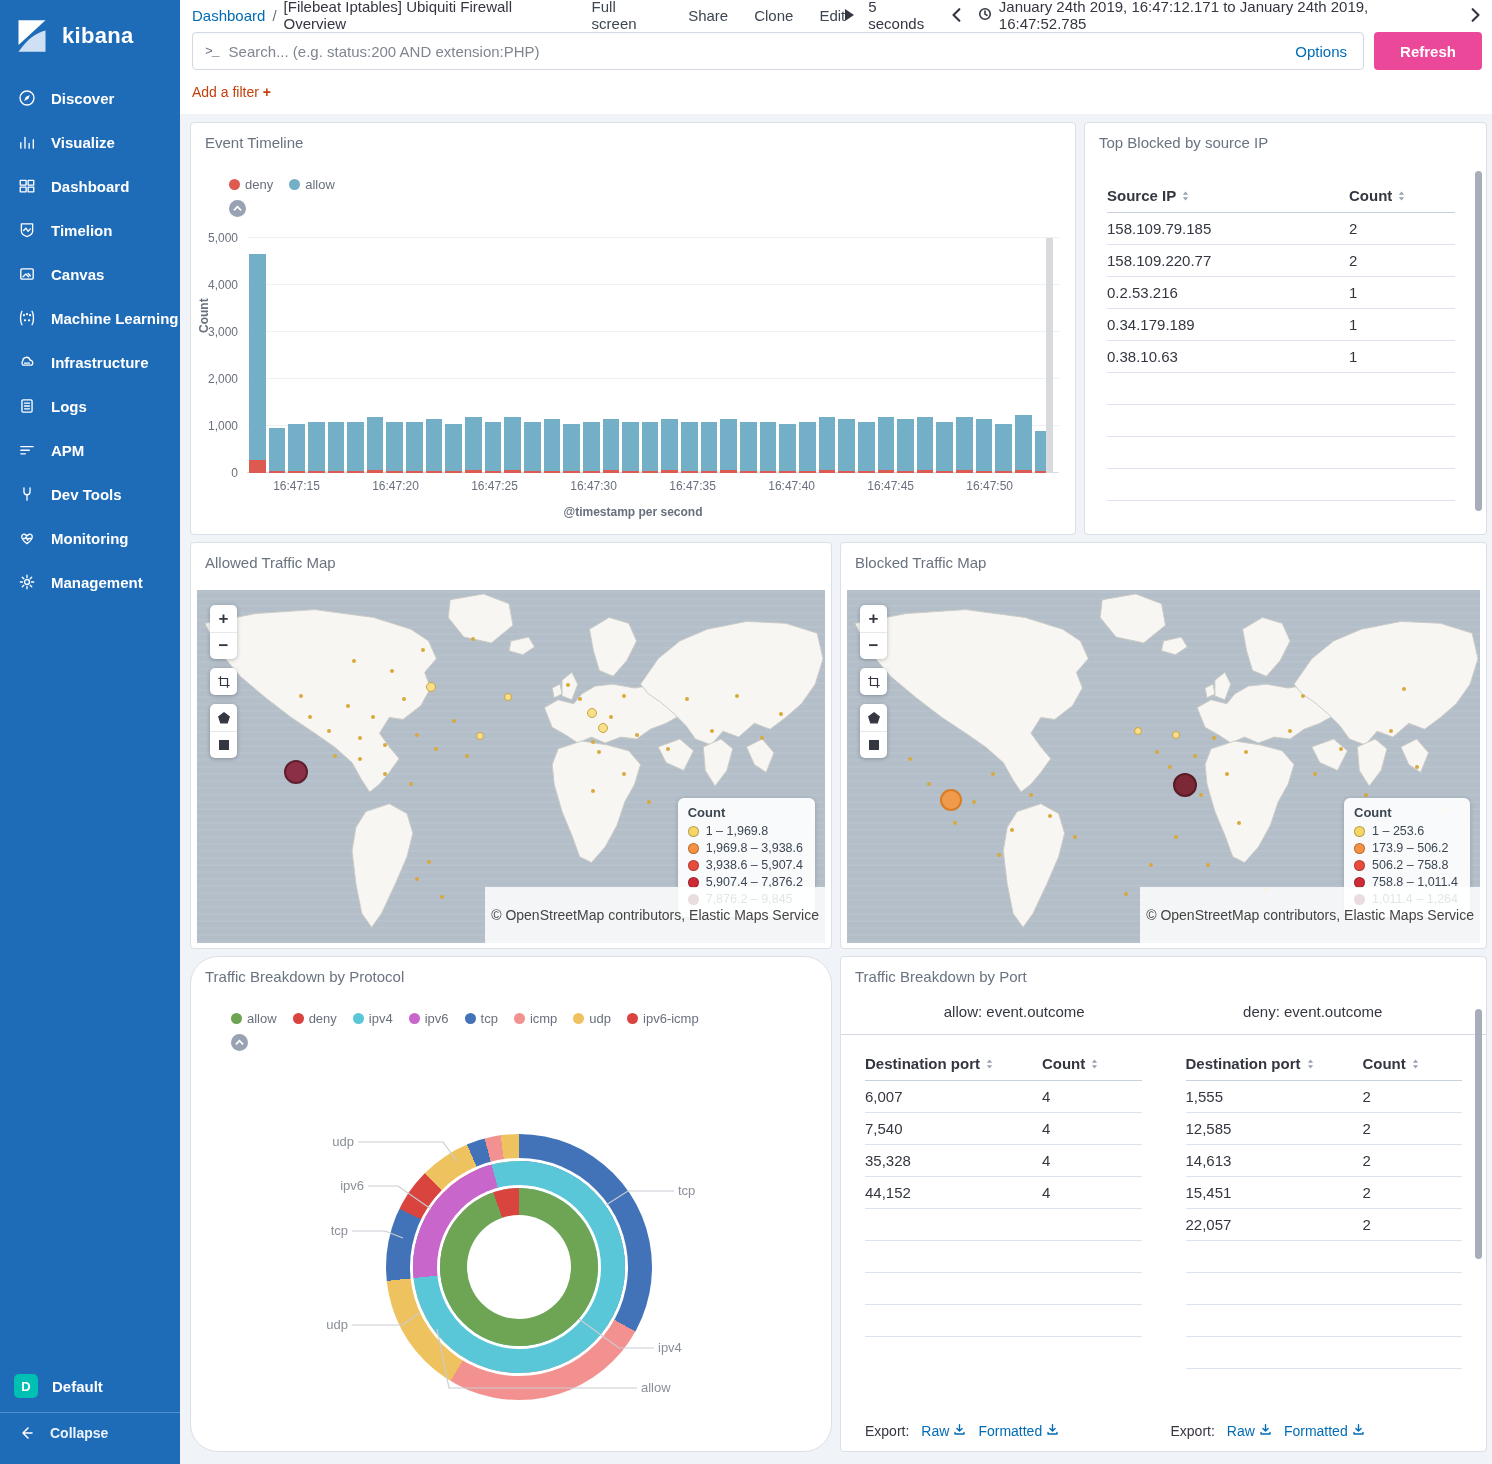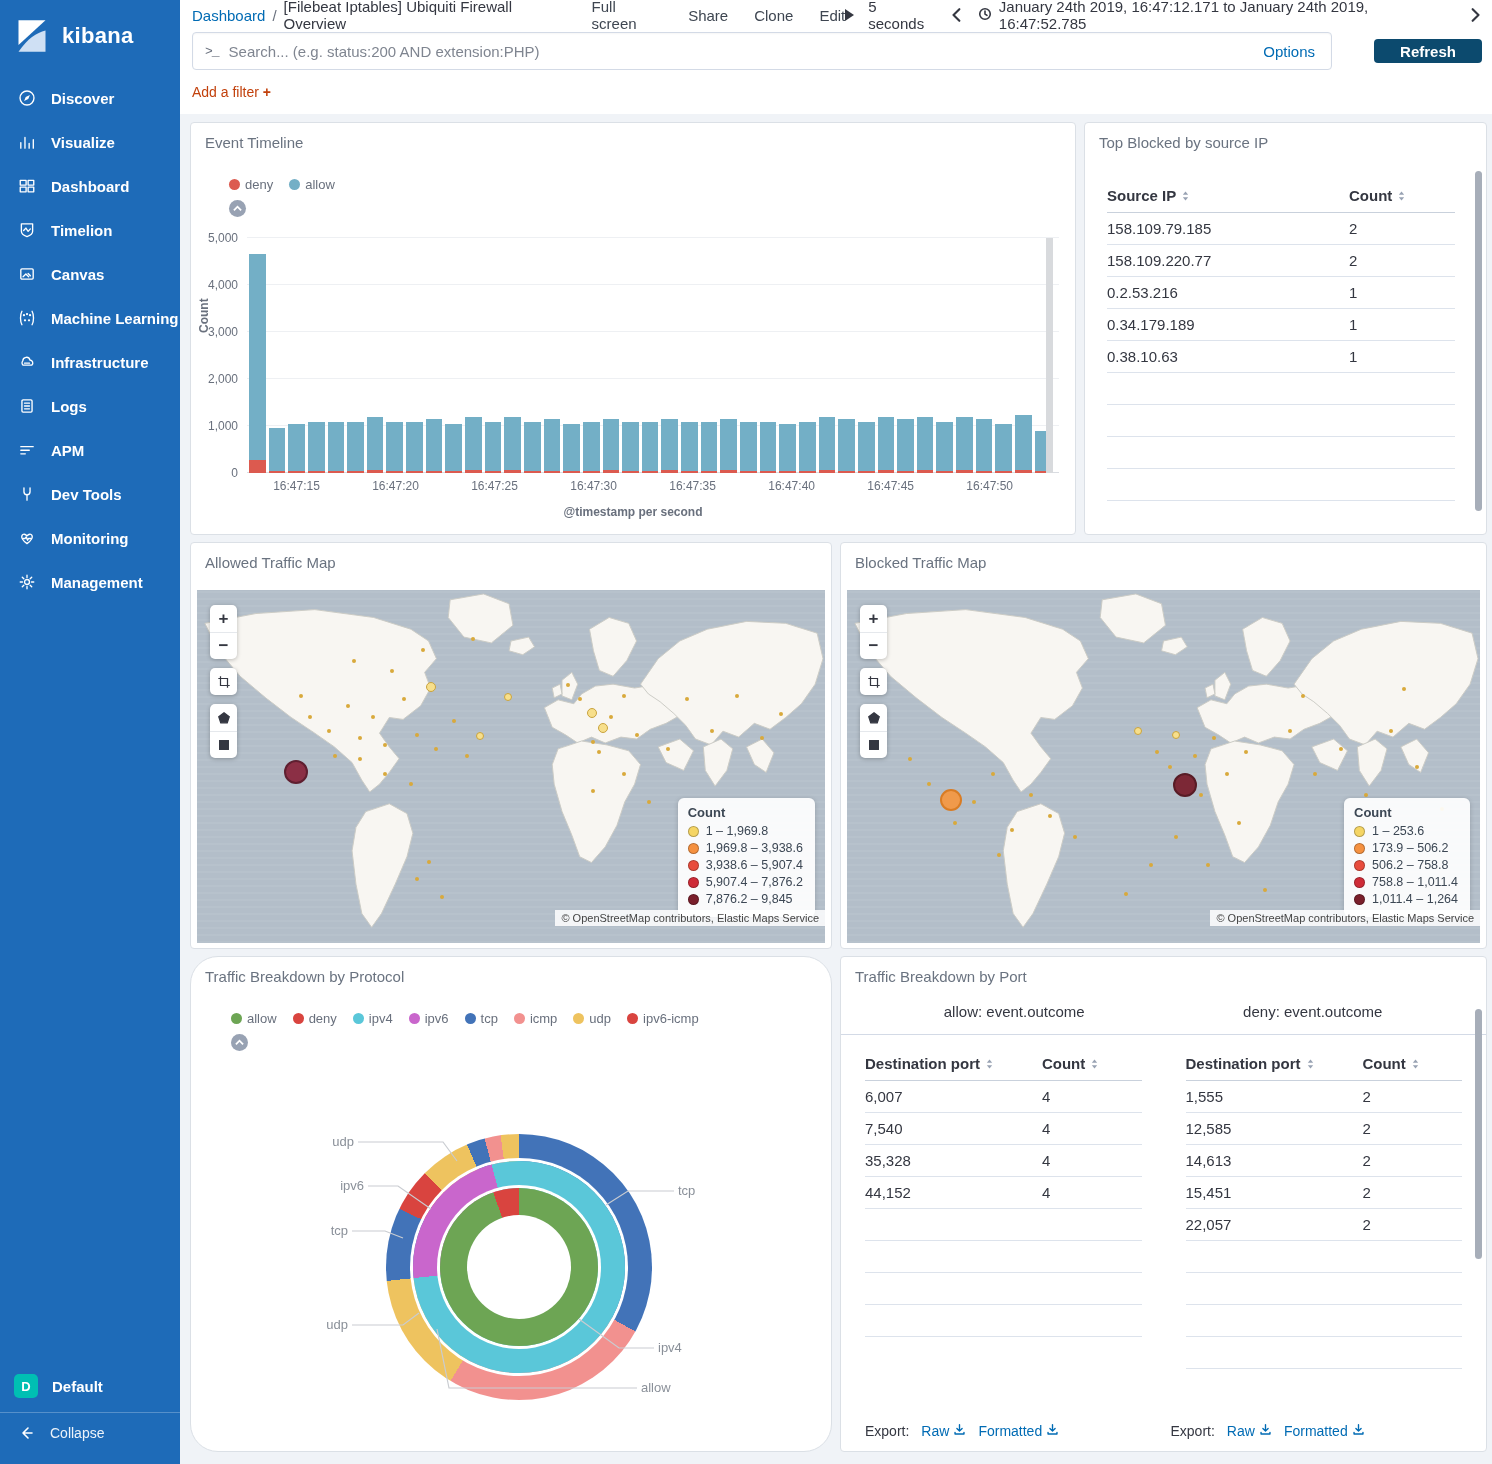--- a/index.html
+++ b/index.html
@@ -15,21 +15,21 @@
   .side-nav { display:flex; flex-direction:column; margin-top:6px; }
   .side-item { display:flex; align-items:center; gap:14px; height:44px; padding-left:17px;
     cursor:pointer; font-size:15px; font-weight:600; color:#fff; }
   .side-item .icon { width:20px; height:20px; display:flex; align-items:center; justify-content:center; }
   .side-item svg { width:18px; height:18px; stroke:#fff; fill:none; stroke-width:1.2; stroke-linecap:round; stroke-linejoin:round; }
   .side-bottom { margin-top:auto; padding-bottom:12px; }
   .space-item { display:flex; align-items:center; gap:14px; padding-left:14px; height:44px; cursor:pointer; font-size:15px; font-weight:600;}
   .space-badge { width:24px; height:24px; border-radius:5px; background:#00bfb3; color:#fff;
     display:flex; align-items:center; justify-content:center; font-size:13px; font-weight:700; }
   .collapse-item { display:flex; align-items:center; gap:16px; padding-left:18px; height:40px;
-    border-top:1px solid rgba(255,255,255,.25); margin-top:4px; cursor:pointer; font-size:14px; font-weight:400; color:#ecf3fa; }
+    border-top:1px solid rgba(255,255,255,.25); margin-top:4px; cursor:pointer; font-size:14px; font-weight:700; color:#ecf3fa; }
   .collapse-item svg { width:16px; height:16px; stroke:#fff; fill:none; stroke-width:1.6; stroke-linecap:round; stroke-linejoin:round;}
 
   
   .main { flex:1; display:flex; flex-direction:column; min-width:0; }
   .topnav { height:30px; background:#fff; display:flex; align-items:center; padding:0 10px 0 12px; font-size:15px; }
   .crumb-link { color:#006bb4; cursor:pointer; }
   .crumb-sep { color:#69707d; margin:0 7px; }
   .crumb-cur { color:#343741; }
   .nav-menu { display:flex; align-items:center; gap:26px; margin-left:16px; }
   .nav-menu span { color:#3e4651; cursor:pointer; }
@@ -39,22 +39,22 @@
   .chev svg, .clock svg { width:14px; height:14px; stroke:#343741; fill:none; stroke-width:1.8; stroke-linecap:round; stroke-linejoin:round;}
   .timerange { display:flex; align-items:center; gap:7px; cursor:pointer; }
 
   .searchrow { background:#fff; display:flex; align-items:center; padding:2px 10px 6px 12px; gap:10px; }
   .searchbox { flex:1; height:38px; border:1px solid #d3dae6; border-radius:4px; background:#fff;
     display:flex; align-items:center; padding:0 12px; box-shadow:inset 0 1px 2px rgba(0,0,0,.04); }
   .prompt-ico { font-family:"Liberation Mono", monospace; color:#69707d; font-size:13px; margin-right:10px; letter-spacing:-1px;}
   .searchbox input { flex:1; border:none; outline:none; font-size:15px; color:#343741; font-family:"Liberation Sans",sans-serif;}
   .searchbox input::placeholder { color:#69707d; opacity:.85; }
   .options-link { color:#006bb4; font-size:15px; cursor:pointer; padding:0 4px; }
-  .refresh-btn { width:108px; height:24px; background:#0c4a6e; color:#fff; border:none; border-radius:4px;
-    font-size:15px; font-weight:600; cursor:pointer; font-family:"Liberation Sans",sans-serif;margin-left:32px;}
+  .refresh-btn { width:108px; height:38px; background:#ec4899; color:#fff; border:none; border-radius:4px;
+    font-size:15px; font-weight:600; cursor:pointer; font-family:"Liberation Sans",sans-serif;}
   .filterrow { background:#fff; padding:8px 12px 14px; font-size:14px; }
   .addfilter { color:#c2410c; cursor:pointer; }
   .addfilter b { font-weight:700; }
 
   
   .grid { flex:1; background:#f0f3f7; padding:8px 5px 8px 10px; display:flex; flex-direction:column; gap:7px; overflow:hidden;}
   .grid-row { display:flex; gap:8px; }
   .panel { background:#fff; border:1px solid #dbe0e6; border-radius:4px; position:relative; overflow:hidden; }
   .panel-title { font-size:15px; color:#6a7380; padding:11px 14px 0; }
   .r1 { height:413px; } .r2 { height:407px; } .r3 { height:496px; }
@@ -102,22 +102,22 @@
   .ctl-group { background:#fff; border-radius:5px; box-shadow:0 1px 4px rgba(0,0,0,.25); display:flex; flex-direction:column; }
   .ctl-btn { width:27px; height:27px; display:flex; align-items:center; justify-content:center; cursor:pointer;
     font-size:17px; font-weight:600; color:#343741; }
   .ctl-btn + .ctl-btn { border-top:1px solid #e5e8ec; }
   .ctl-btn svg { width:14px; height:14px; stroke:#343741; fill:#343741; stroke-width:1.4; }
   .map-legend { position:absolute; right:10px; bottom:26px; background:rgba(255,255,255,.92); border-radius:6px;
     padding:7px 12px 9px 10px; box-shadow:0 1px 5px rgba(0,0,0,.18); z-index:5;}
   .map-legend .t { font-size:13px; font-weight:700; color:#3c4754; margin-bottom:3px; }
   .map-legend .row { display:flex; align-items:center; gap:7px; font-size:12.5px; color:#3c4754; line-height:17px;}
   .map-legend .dot { width:11px; height:11px; border-radius:50%; border:1px solid rgba(0,0,0,.25); }
-  .map-attr { position:absolute; right:0; bottom:17px; background:rgba(255,255,255,.85); font-size:11px; color:#444;
-    padding:2px 6px; z-index:5; }
+  .map-attr { position:absolute; right:0; bottom:0; background:rgba(255,255,255,.85); font-size:14px; color:#444;
+    padding:20px 6px; z-index:5; }
 
   
   .sunburst-wrap { position:absolute; left:0; top:0; width:642px; height:496px; }
   .ring { position:absolute; border-radius:50%; left:50%; top:50%; transform:translate(-50%,-50%); box-shadow:0 0 0 3px #fff; }
   .sb-center { position:absolute; width:280px; height:280px; left:188px; top:170px; }
   .hole { position:absolute; background:#fff; border-radius:50%; left:50%; top:50%; transform:translate(-50%,-50%); }
   .callout-label { position:absolute; font-size:13px; color:#8a9099; white-space:nowrap; }
   .callout-svg { position:absolute; inset:0; width:100%; height:100%; }
   .callout-svg polyline { fill:none; stroke:#c9ccd1; stroke-width:1.2; }
 

